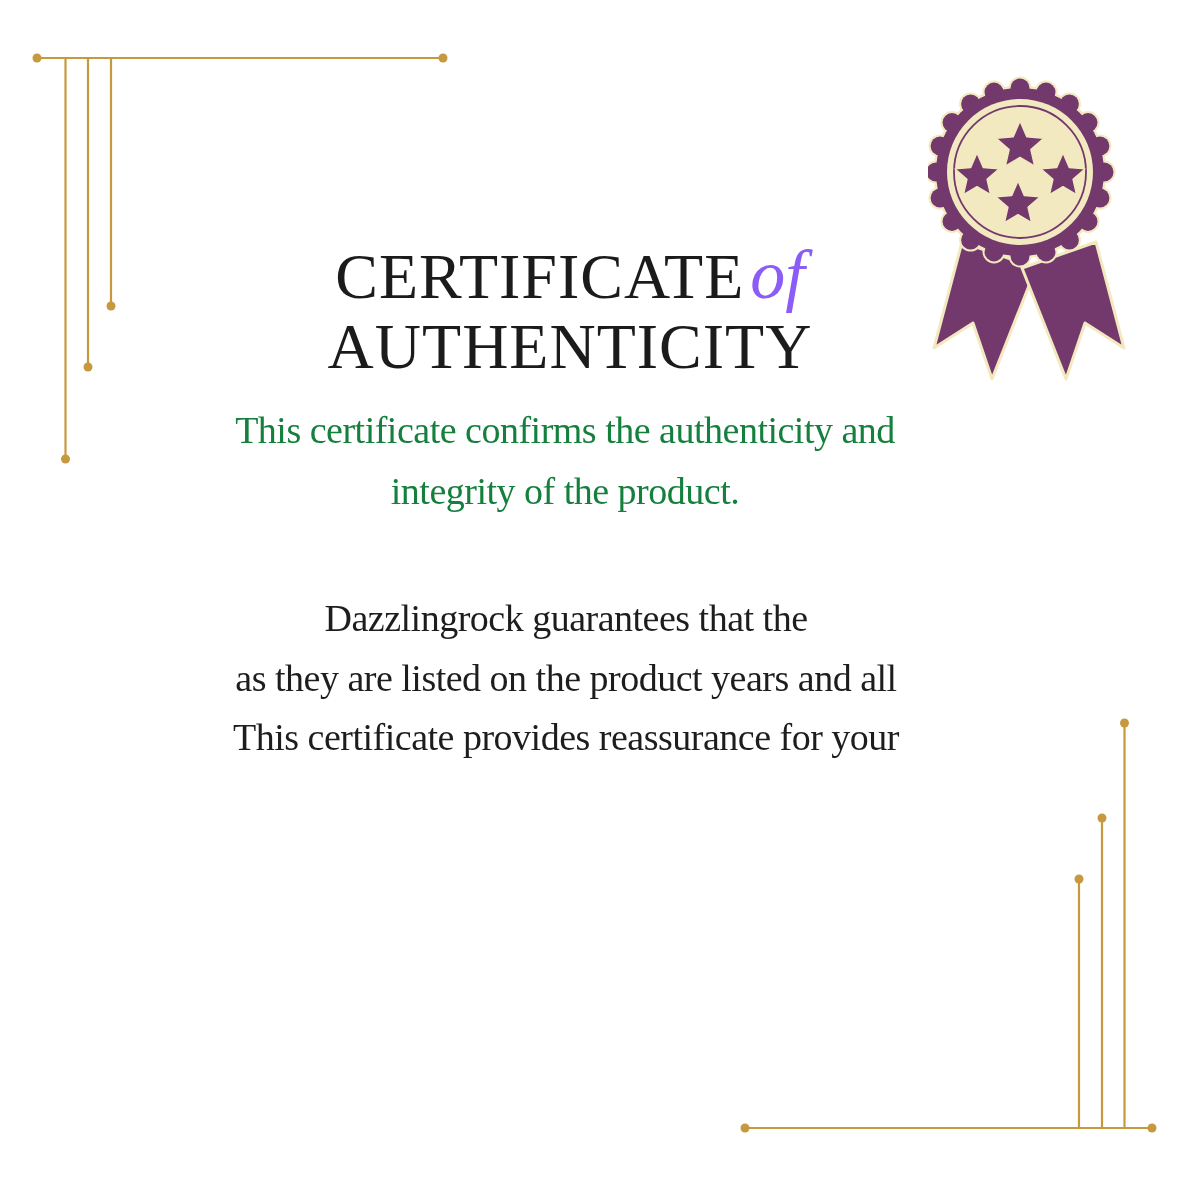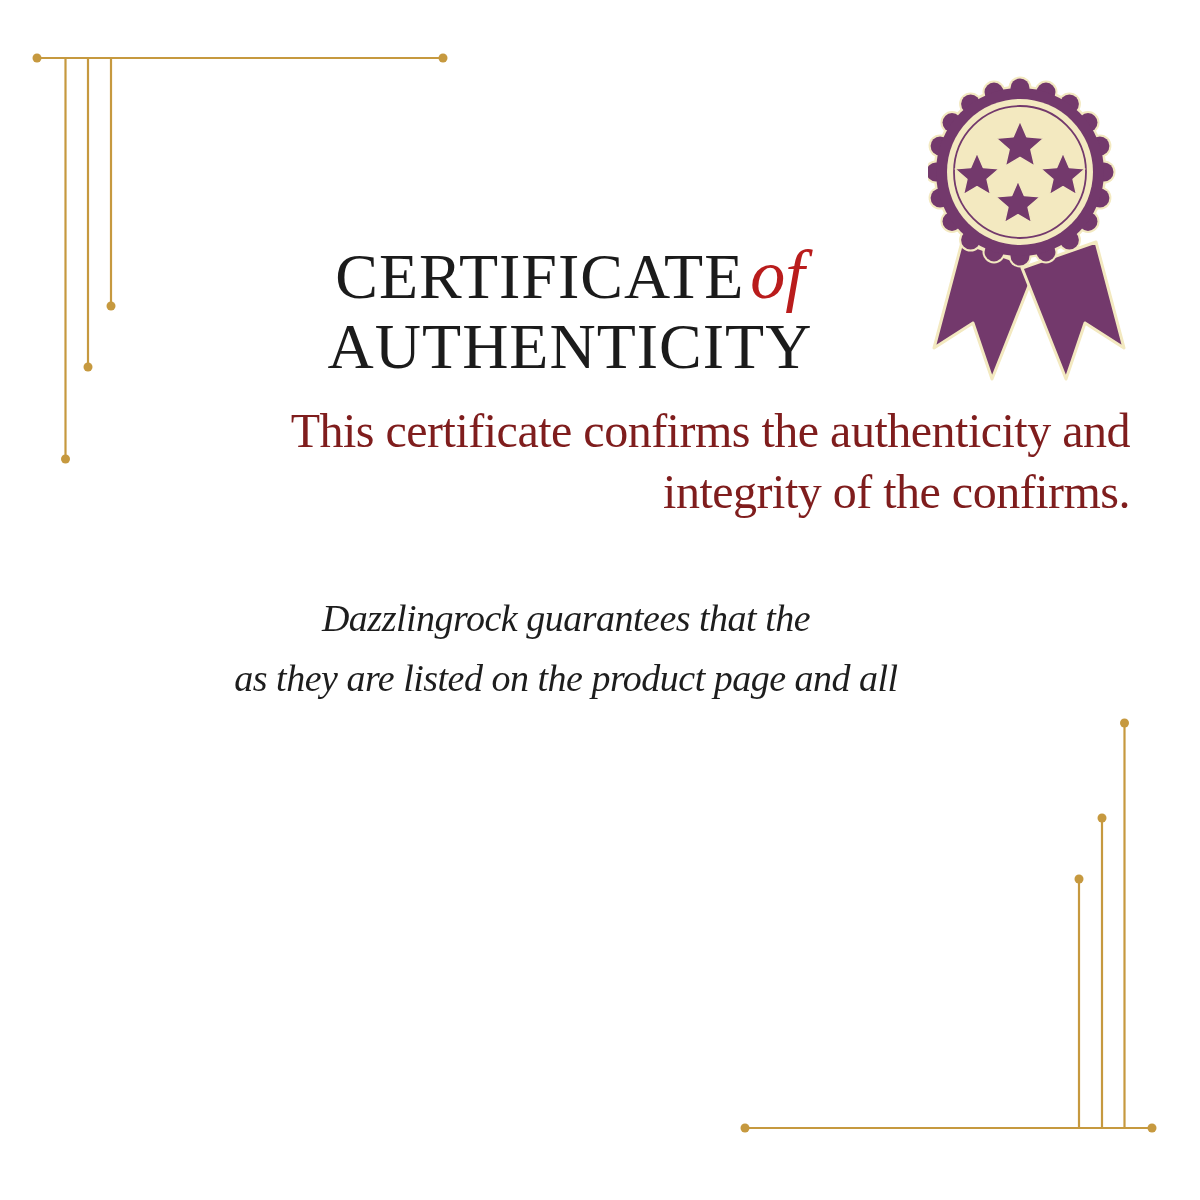--- a/index.html
+++ b/index.html
@@ -26,41 +26,40 @@
     color: #1b1b1b;
     font-size: 64px; line-height: 70px;
     letter-spacing: 1px;
     white-space: nowrap;
   }
   .title-line { display: block; }
   .title-accent {
     font-style: italic;
     font-size: 70px;
     letter-spacing: 0;
-    color: #b91c1c;
+    color: #8b5cf6;
     padding-left: 6px;
   }
 
   
   .intro-block {
     position: absolute; top: 400px; left: 0; width: 1130px;
-    text-align: right;
-    color: #7f1d1d;
-    font-size: 48px; line-height: 61px;
+    text-align: center;
+    color: #15803d;
+    font-size: 38px; line-height: 61px;
     letter-spacing: -0.5px;
     white-space: nowrap;
   }
   .body-block {
     position: absolute; top: 589px; left: 0; width: 1132px;
     text-align: center;
     color: #1d1d1d;
     font-size: 38px; line-height: 59.5px;
     letter-spacing: -0.5px;
     white-space: nowrap;
-    font-style: italic;
   }
   .text-line { display: block; }
 </style>
 </head>
 <body>
 
 <svg id="gold-svg" class="layer" viewBox="0 0 1200 1200" xmlns="http://www.w3.org/2000/svg">
   <g stroke="#C6993F" stroke-width="2.2" fill="none">
 
     <line x1="37" y1="58" x2="443" y2="58"></line>
@@ -158,19 +157,20 @@
   </svg>
 </div>
 
 <div class="title-block">
   <span class="title-line"><span>CERTIFICATE</span><span class="title-accent">of</span></span>
   <span class="title-line">AUTHENTICITY</span>
 </div>
 
 <div class="intro-block">
   <span class="text-line">This certificate confirms the authenticity and</span>
-  <span class="text-line">integrity of the confirms.</span>
+  <span class="text-line">integrity of the product.</span>
 </div>
 
 <div class="body-block">
   <span class="text-line">Dazzlingrock guarantees that the</span>
-  <span class="text-line">as they are listed on the product page and all</span>
+  <span class="text-line">as they are listed on the product years and all</span>
+  <span class="text-line">This certificate provides reassurance for your</span>
 </div>
 
 </body></html>

